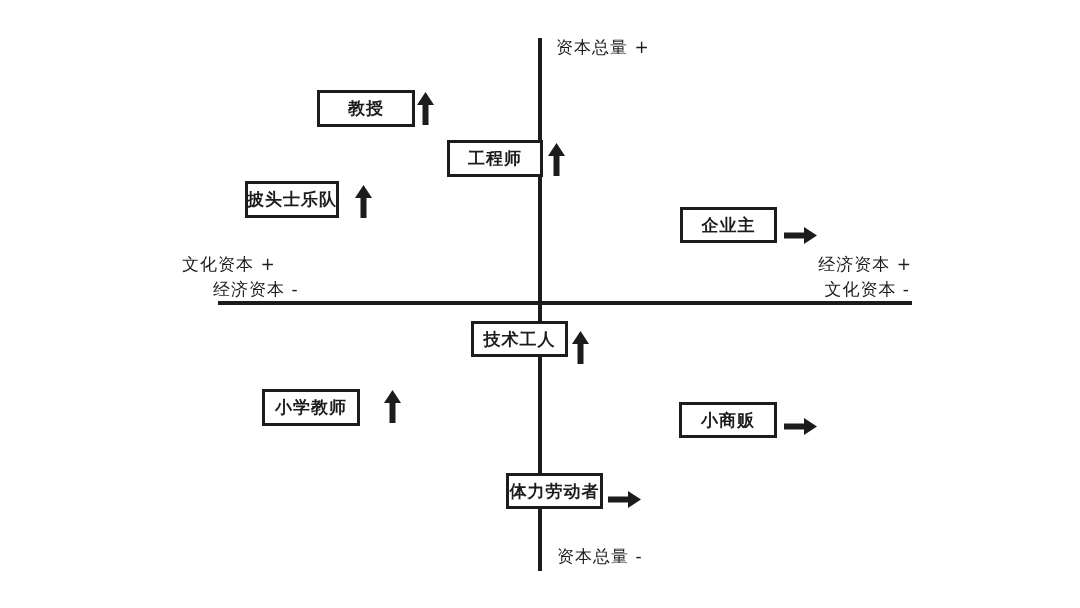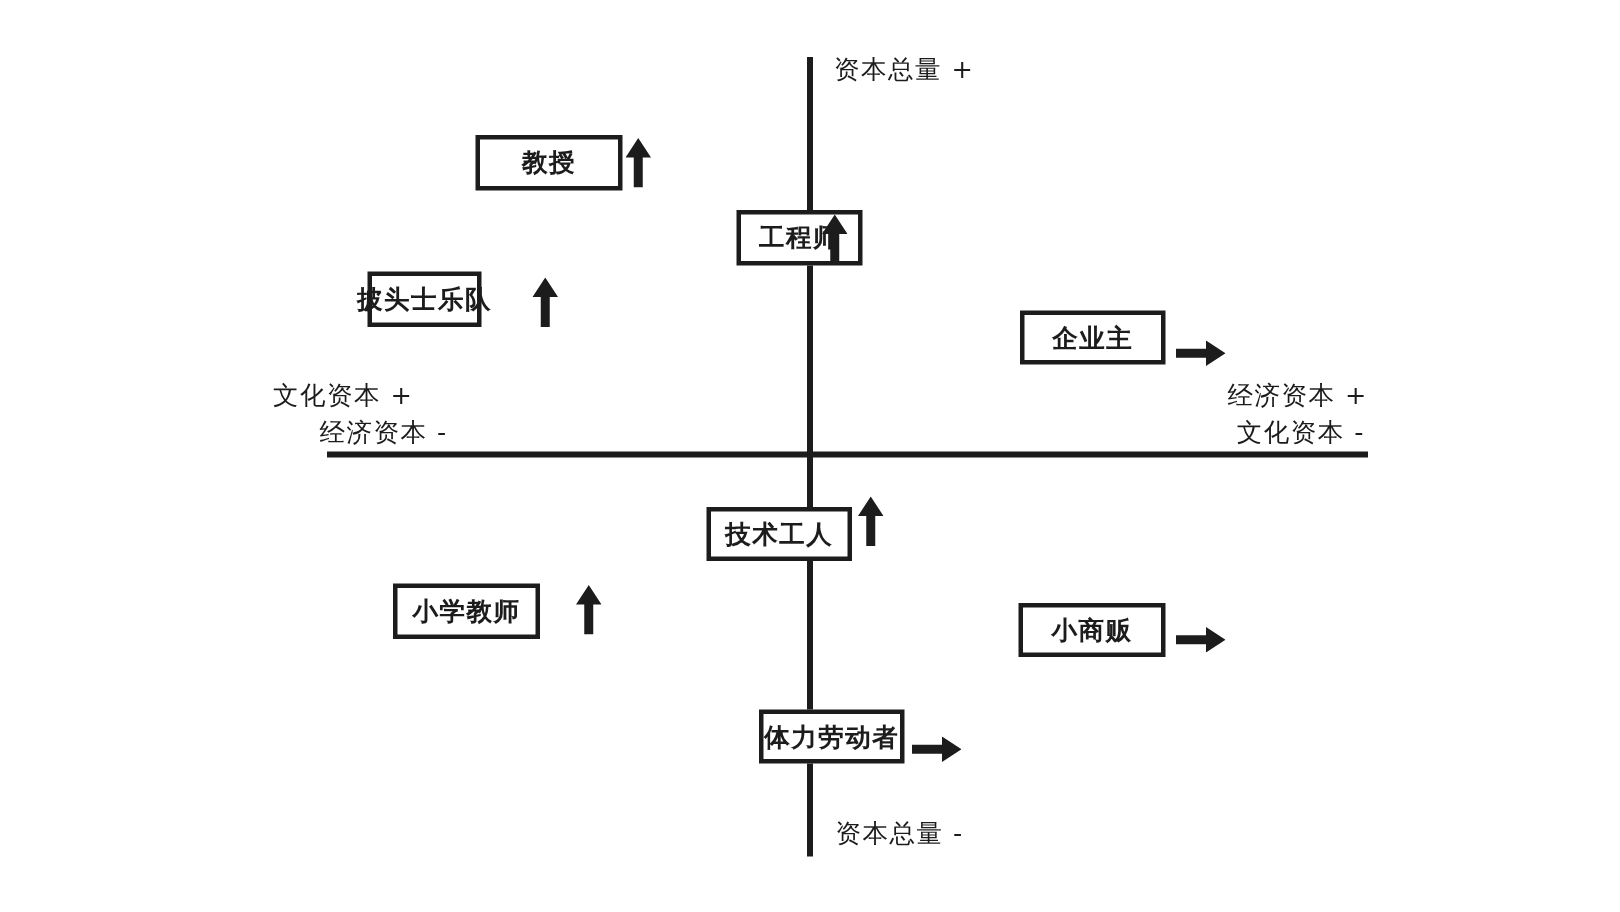--- a/index.html
+++ b/index.html
@@ -42,39 +42,39 @@
   <div class="axis-label align-right" style="right:168px; top:253px;margin-left:41px;">经济资本 +</div>
   <div class="axis-label align-right" style="right:170px; top:278px;text-align:right;">文化资本 -</div>
 
   <div id="nodes">
       <div class="node-box" style="left: 317px; top: 90px; width: 98px; height: 37px;">教授</div>
       <div class="arrow" style="left: 417px; top: 92px;">
         <svg width="17" height="33" viewBox="0 0 17 33">
           <polygon points="8.5,0 17,13 11.5,13 11.5,33 5.5,33 5.5,13 0,13" fill="#1c1c1c"></polygon>
         </svg>
       </div>
-      <div class="node-box" style="left: 447px; top: 140px; width: 84px; height: 37px; margin-left: 44px;">工程师</div>
+      <div class="node-box" style="left: 447px; top: 140px; width: 96px; height: 37px;">工程师</div>
       <div class="arrow" style="left: 548px; top: 143px;">
         <svg width="17" height="33" viewBox="0 0 17 33">
           <polygon points="8.5,0 17,13 11.5,13 11.5,33 5.5,33 5.5,13 0,13" fill="#1c1c1c"></polygon>
         </svg>
       </div>
-      <div class="node-box" style="left: 245px; top: 181px; width: 76px; height: 37px;">披头士乐队</div>
+      <div class="node-box" style="left: 245px; top: 181px; width: 94px; height: 37px;">披头士乐队</div>
       <div class="arrow" style="left: 355px; top: 185px;">
         <svg width="17" height="33" viewBox="0 0 17 33">
           <polygon points="8.5,0 17,13 11.5,13 11.5,33 5.5,33 5.5,13 0,13" fill="#1c1c1c"></polygon>
         </svg>
       </div>
       <div class="node-box" style="left: 680px; top: 207px; width: 97px; height: 36px;">企业主</div>
       <div class="arrow" style="left: 784px; top: 227px;">
         <svg width="33" height="17" viewBox="0 0 33 17">
           <polygon points="33,8.5 20,0 20,5.5 0,5.5 0,11.5 20,11.5 20,17" fill="#1c1c1c"></polygon>
         </svg>
       </div>
-      <div class="node-box" style="left: 471px; top: 338px; width: 97px; height: 36px; text-align: right;">技术工人</div>
+      <div class="node-box" style="left: 471px; top: 321px; width: 97px; height: 36px; text-align: right;">技术工人</div>
       <div class="arrow" style="left: 572px; top: 331px;">
         <svg width="17" height="33" viewBox="0 0 17 33">
           <polygon points="8.5,0 17,13 11.5,13 11.5,33 5.5,33 5.5,13 0,13" fill="#1c1c1c"></polygon>
         </svg>
       </div>
       <div class="node-box" style="left: 262px; top: 389px; width: 98px; height: 37px;">小学教师</div>
       <div class="arrow" style="left: 384px; top: 390px;">
         <svg width="17" height="33" viewBox="0 0 17 33">
           <polygon points="8.5,0 17,13 11.5,13 11.5,33 5.5,33 5.5,13 0,13" fill="#1c1c1c"></polygon>
         </svg>

